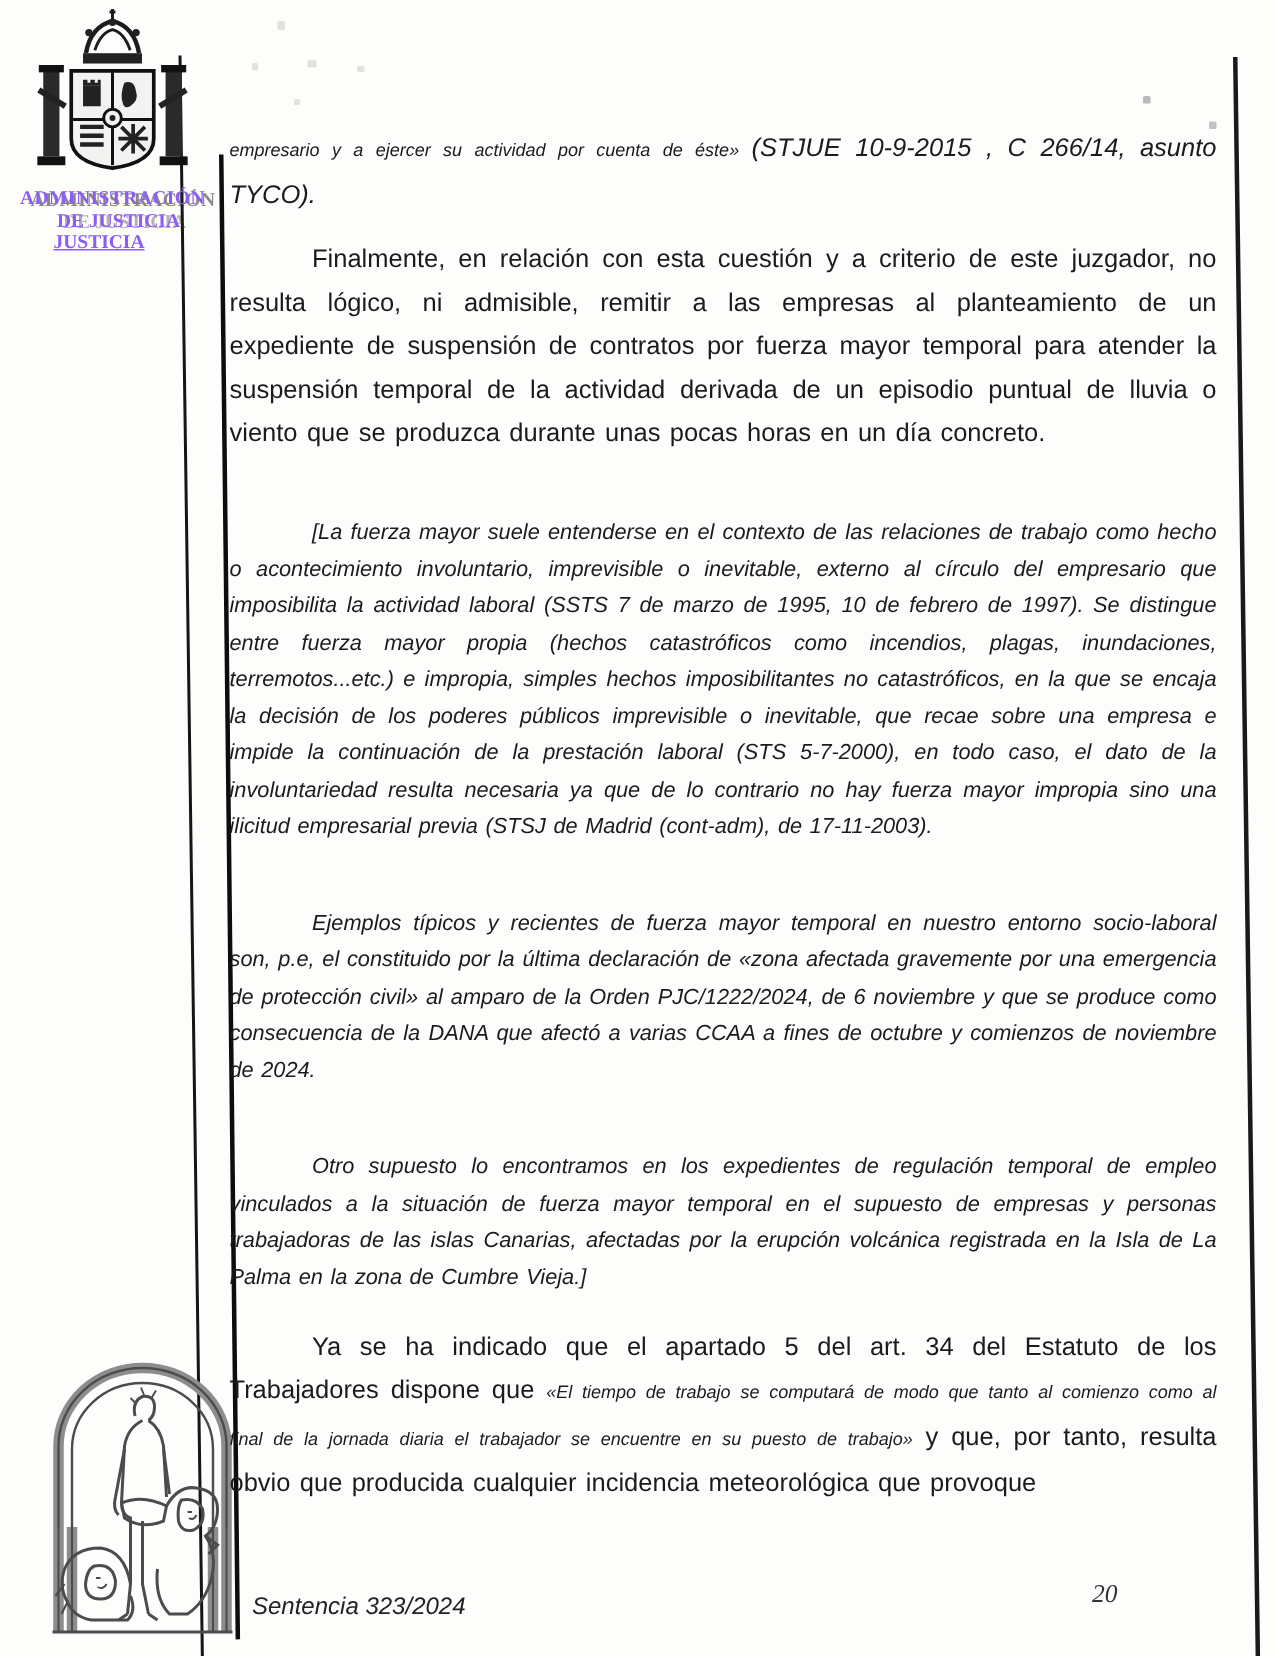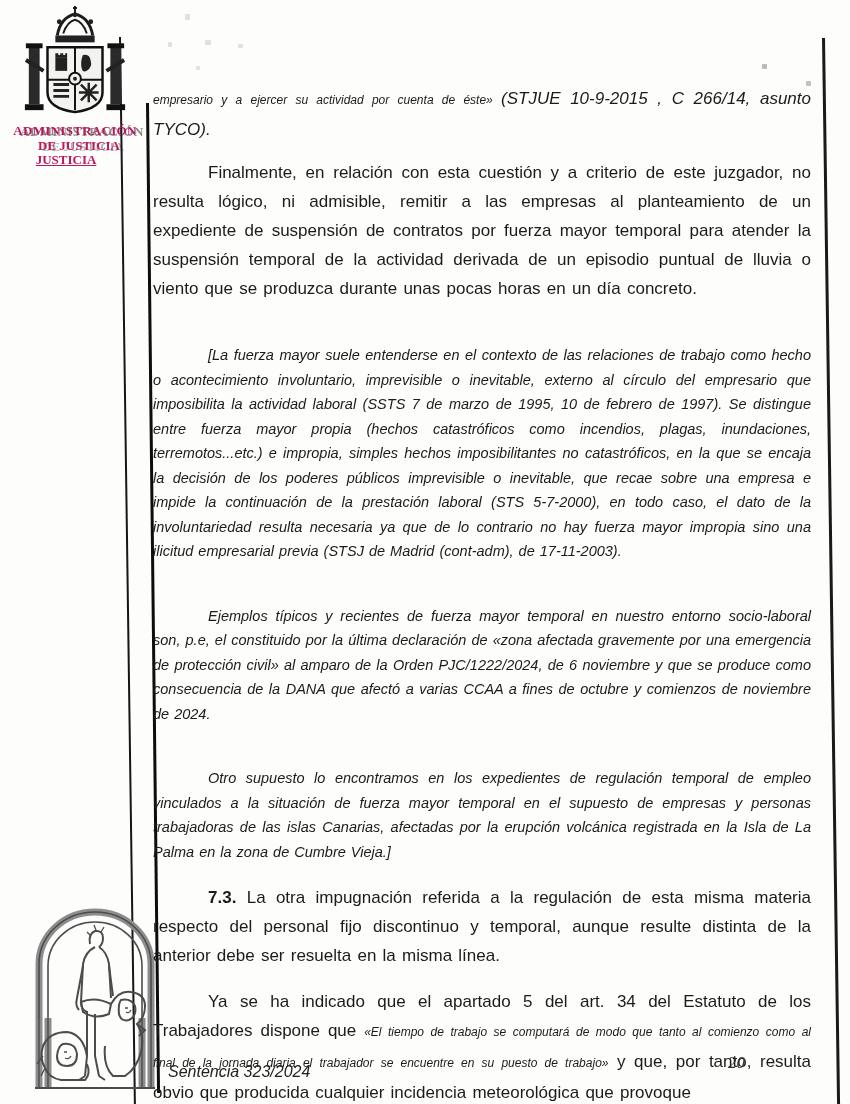--- a/index.html
+++ b/index.html
@@ -10,21 +10,21 @@
     color:#1b1b1b;
   }
   
   .vline{position:absolute; background:#111; transform-origin:top left;}
   #fold-line{left:119px; top:37px; width:2px; height:1070px; transform:rotate(-0.8deg); background:#161616;}
   #text-border-line{left:146px; top:103px; width:3px; height:990px; transform:rotate(-0.64deg); background:#0d0d0d;}
   #right-edge-line{left:822px; top:38px; width:2.5px; height:1068px; transform:rotate(-0.81deg); background:#1a1a1a;}
 
   
   #header-emblem{position:absolute; left:6px; top:6px; width:138px; text-align:center;}
-  #admin-caption{font-family:"Liberation Serif", serif; font-weight:bold; font-size:13px; line-height:14.5px; color:#be185d; margin-top:2px;}
+  #admin-caption{font-family:"Liberation Serif", serif; font-weight:bold; font-size:13px; line-height:14.5px; color:#8b5cf6; margin-top:2px;}
   #admin-caption .cap-line-1{text-shadow:7px 1px 0 rgba(40,40,40,0.55); letter-spacing:0.3px;}
   #admin-caption .cap-line-2{text-shadow:4px 1px 0 rgba(40,40,40,0.35); padding-left:8px;}
   #admin-caption .cap-line-3{padding-right:18px;text-decoration:underline;}
 
   
   #footer-emblem{position:absolute; left:33px; top:906px;}
 
   
   #doc-column{position:absolute; left:153px; top:84px; width:658px;}
   .para{margin:0 0 17px 0; text-align:justify; color:#1b1b1b;}
@@ -134,20 +134,19 @@
       </g>
     </svg>
   </div>
 
   <div id="doc-column">
       <p class="para cont-para"><span class="seg-italic-small">empresario y a ejercer su actividad por cuenta de éste» </span><span class="seg-italic">(STJUE 10-9-2015 , C 266/14, asunto TYCO).</span></p>
       <p class="para body-para"><span class="seg-normal">Finalmente, en relación con esta cuestión y a criterio de este juzgador, no resulta lógico, ni admisible, remitir a las empresas al planteamiento de un expediente de suspensión de contratos por fuerza mayor temporal para atender la suspensión temporal de la actividad derivada de un episodio puntual de lluvia o viento que se produzca durante unas pocas horas en un día concreto.</span></p>
       <p class="para inset-para"><span class="seg-normal">[La fuerza mayor suele entenderse en el contexto de las relaciones de trabajo como hecho o acontecimiento involuntario, imprevisible o inevitable, externo al círculo del empresario que imposibilita la actividad laboral (SSTS 7 de marzo de 1995, 10 de febrero de 1997). Se distingue entre fuerza mayor propia (hechos catastróficos como incendios, plagas, inundaciones, terremotos...etc.) e impropia, simples hechos imposibilitantes no catastróficos, en la que se encaja la decisión de los poderes públicos imprevisible o inevitable, que recae sobre una empresa e impide la continuación de la prestación laboral (STS 5-7-2000), en todo caso, el dato de la involuntariedad resulta necesaria ya que de lo contrario no hay fuerza mayor impropia sino una ilicitud empresarial previa (STSJ de Madrid (cont-adm), de 17-11-2003).</span></p>
       <p class="para inset-para"><span class="seg-normal">Ejemplos típicos y recientes de fuerza mayor temporal en nuestro entorno socio-laboral son, p.e, el constituido por la última declaración de «zona afectada gravemente por una emergencia de protección civil» al amparo de la Orden PJC/1222/2024, de 6 noviembre y que se produce como consecuencia de la DANA que afectó a varias CCAA a fines de octubre y comienzos de noviembre de 2024.</span></p>
       <p class="para inset-para"><span class="seg-normal">Otro supuesto lo encontramos en los expedientes de regulación temporal de empleo vinculados a la situación de fuerza mayor temporal en el supuesto de empresas y personas trabajadoras de las islas Canarias, afectadas por la erupción volcánica registrada en la Isla de La Palma en la zona de Cumbre Vieja.]</span></p>
-      <p class="para body-para"><span class="seg-bold">7.3.</span><span class="seg-normal"> La otra impugnación referida a la regulación de esta misma materia respecto del personal fijo discontinuo y temporal, aunque resulte distinta de la anterior debe ser resuelta en la misma línea.</span></p>
       <p class="para body-para"><span class="seg-normal">Ya se ha indicado que el apartado 5 del art. 34 del Estatuto de los Trabajadores dispone que </span><span class="seg-italic-small">«El tiempo de trabajo se computará de modo que tanto al comienzo como al final de la jornada diaria el trabajador se encuentre en su puesto de trabajo»</span><span class="seg-normal"> y que, por tanto, resulta obvio que producida cualquier incidencia meteorológica que provoque</span></p>
     </div>
 
   <div id="doc-ref">Sentencia 323/2024</div>
   <div id="page-number">20</div>
 
 </div>
 
 </body></html>

